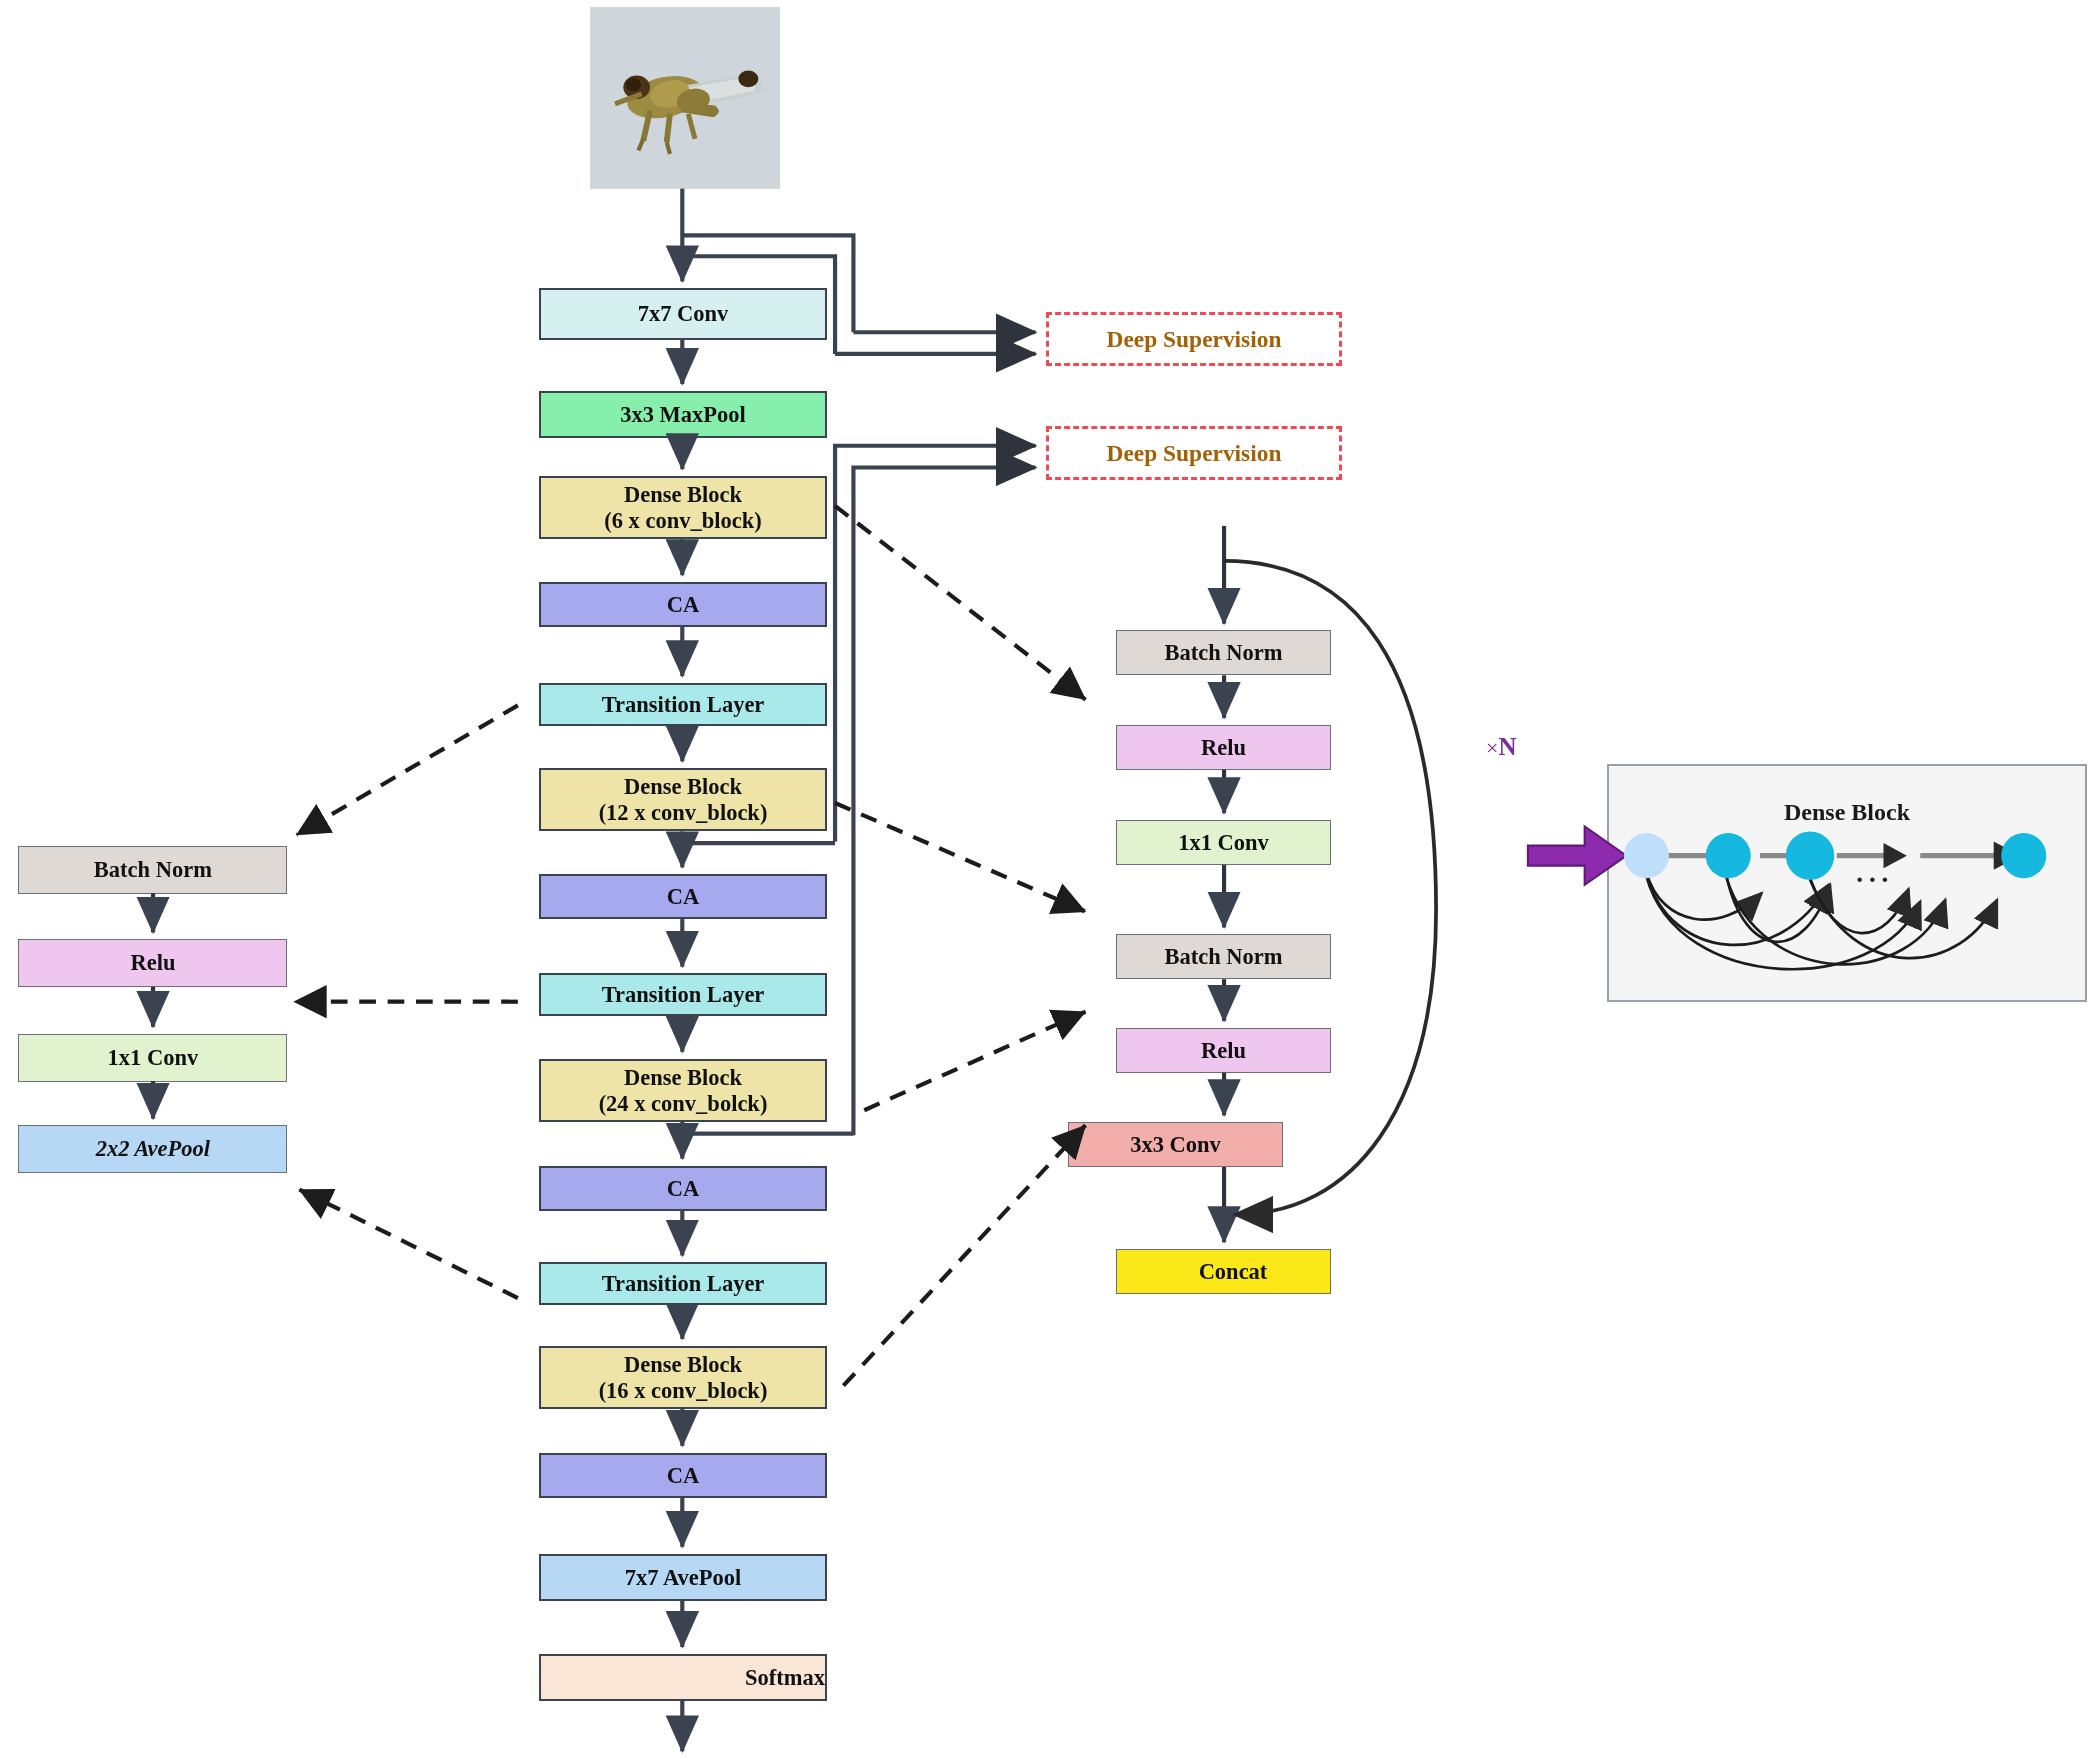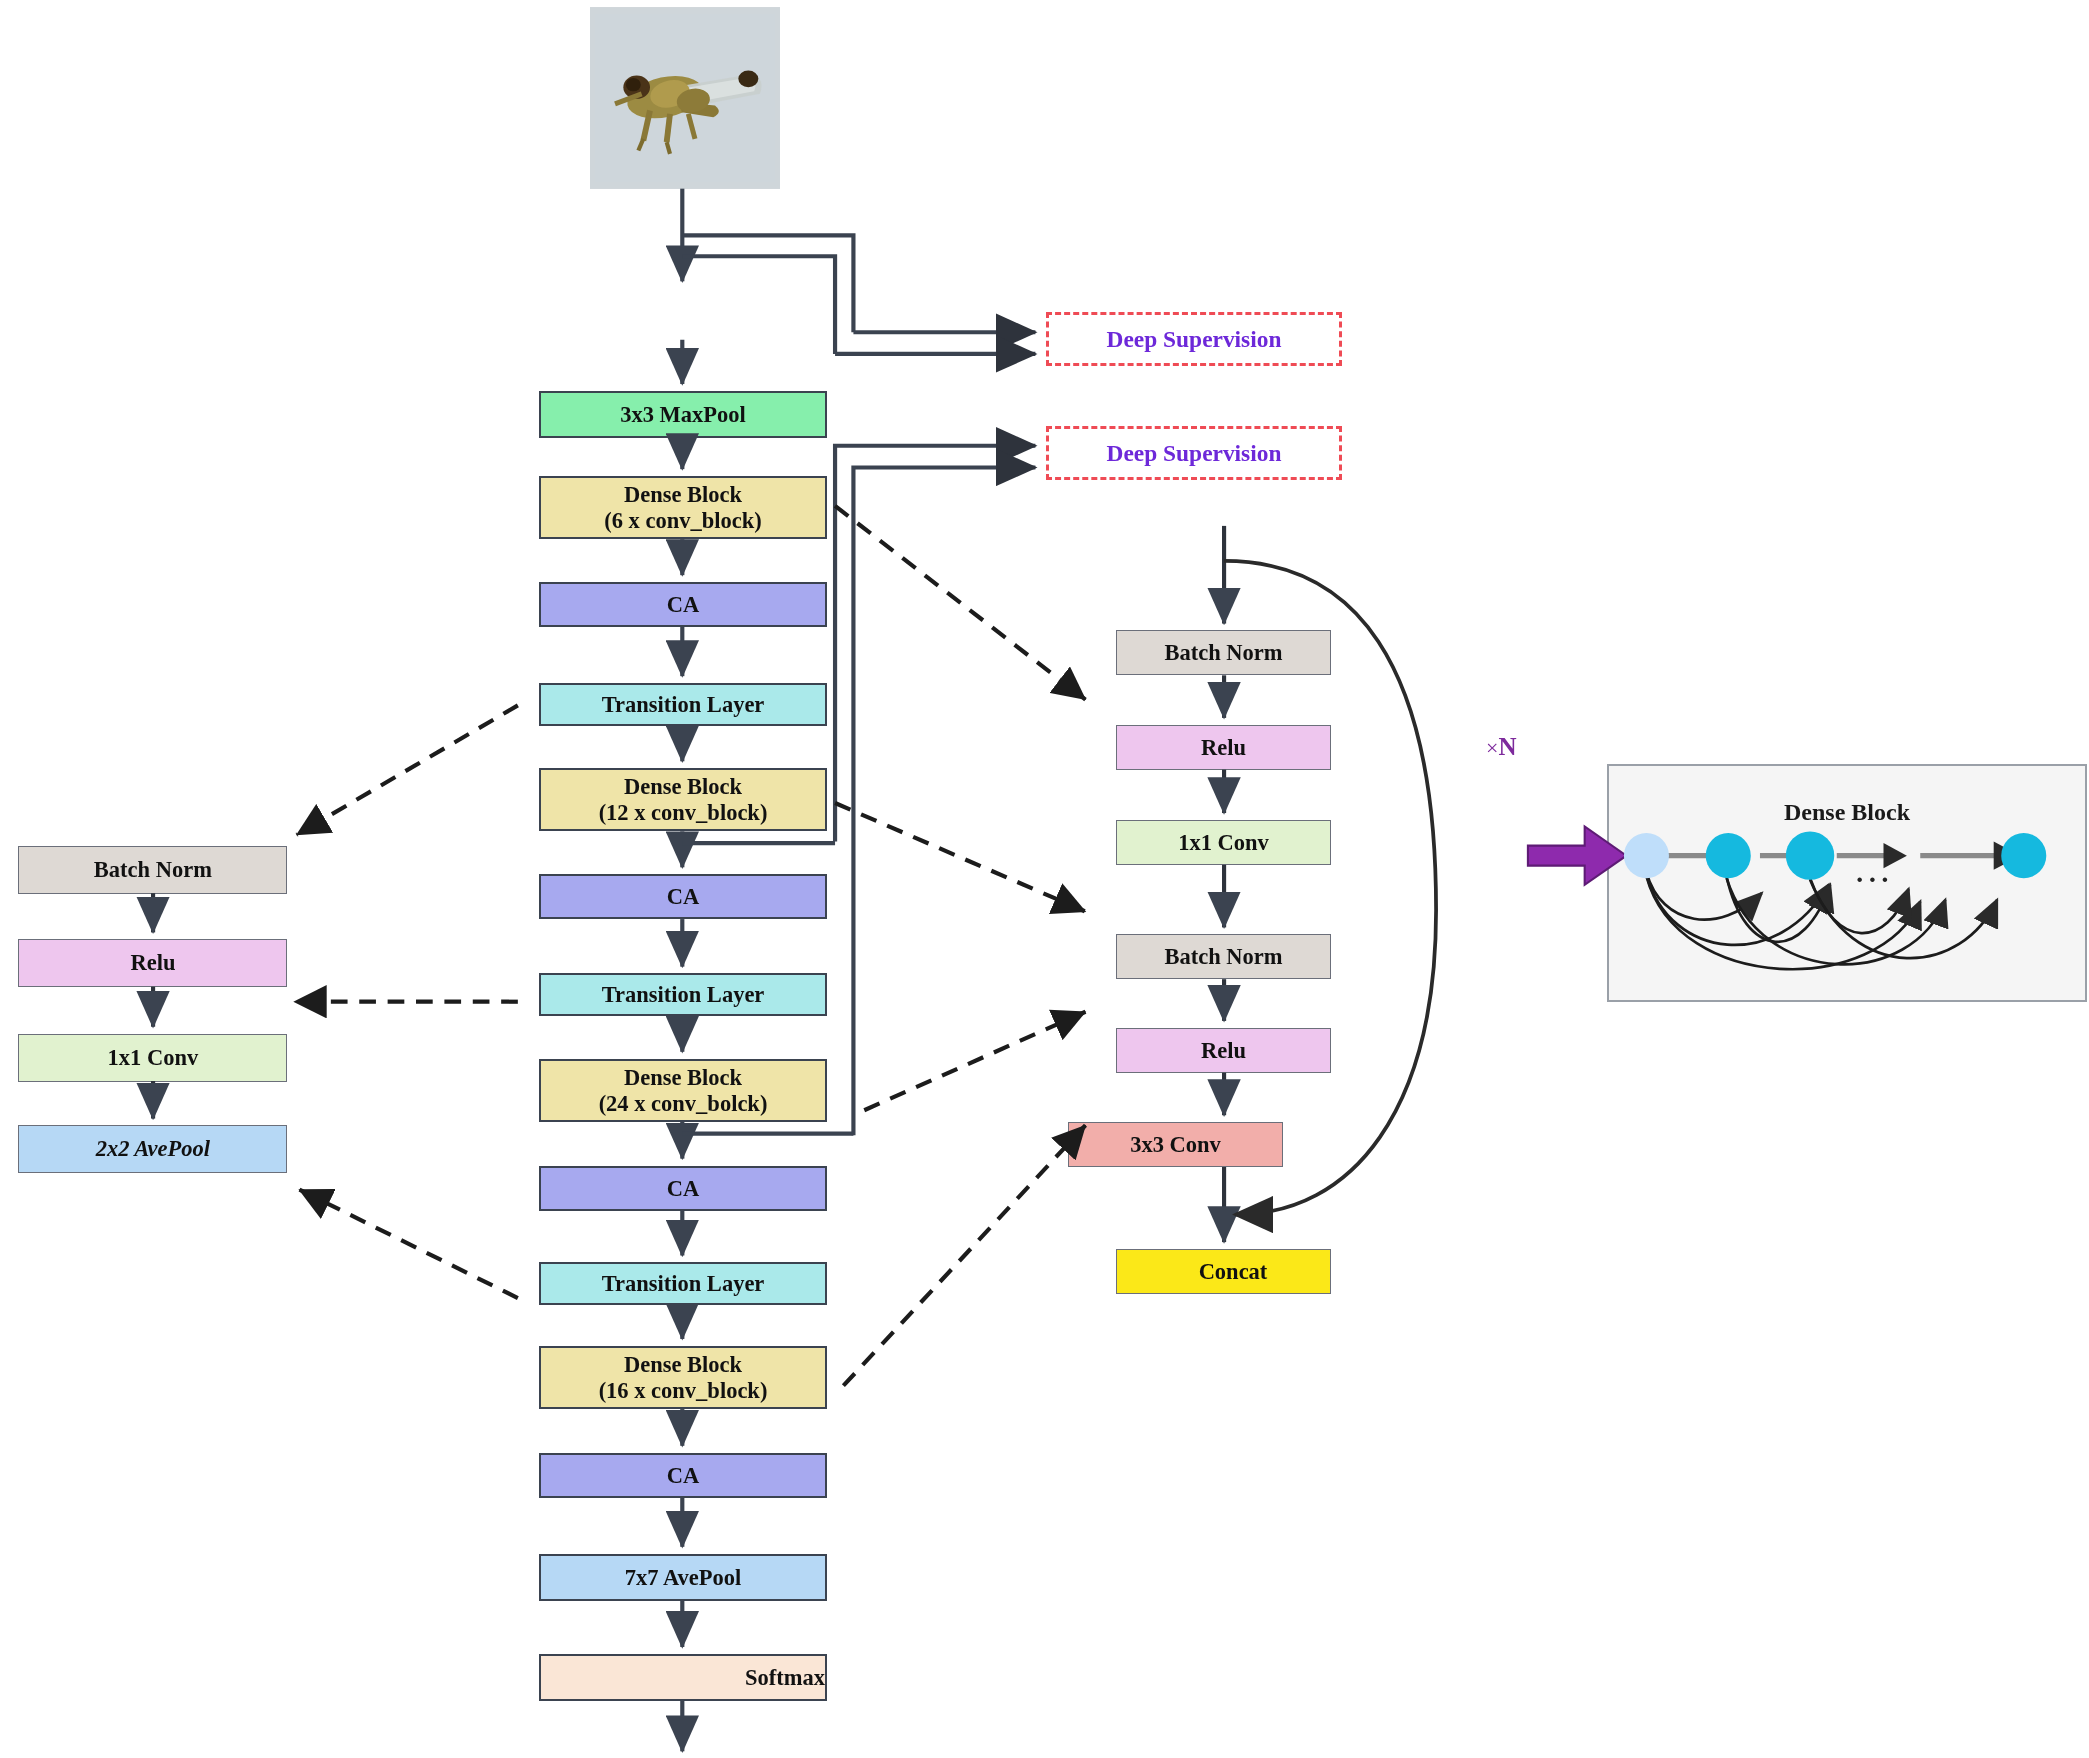--- a/index.html
+++ b/index.html
@@ -10,21 +10,21 @@
 
   .node{position:absolute;box-sizing:border-box;border:2.5px solid #3b4350;
         display:flex;align-items:center;justify-content:center;
         text-align:center;color:#111;line-height:1.12;
         font-weight:bold;font-size:22.5px;}
   .node.thin{border-width:1.7px;border-color:#6b6f7a;}
   .node .l2{display:block;}
 
   .ds{position:absolute;box-sizing:border-box;border:3.3px dashed #ef4b55;
       display:flex;align-items:center;justify-content:center;
-      color:#6d28d9;font-weight:bold;font-size:23.4px;background:#fff;}
+      color:#a16207;font-weight:bold;font-size:23.4px;background:#fff;}
 
   .photo{position:absolute;background:#d9dde1;overflow:hidden;}
   .photo svg{display:block;}
 
   .xn{position:absolute;color:#7d2a9c;font-weight:bold;font-size:25px;}
   .xn .times{font-weight:normal;font-size:22px;}
 
   .dbpanel{position:absolute;box-sizing:border-box;border:2.5px solid #9aa0a8;
            background:#f5f5f5;}
   .dbtitle{position:absolute;width:100%;text-align:center;font-weight:bold;
@@ -51,20 +51,23 @@
       <path d="M96 128 L92 162" stroke="#8a7836" stroke-width="7" fill="none"></path>
       <path d="M118 128 L126 158" stroke="#8a7836" stroke-width="6" fill="none"></path>
       <path d="M64 158 L58 172" stroke="#7d6c2e" stroke-width="5" fill="none"></path>
       <path d="M92 162 L96 176" stroke="#7d6c2e" stroke-width="5" fill="none"></path>
       <path d="M62 104 L30 116" stroke="#8a7836" stroke-width="6" fill="none"></path>
       <ellipse cx="96" cy="104" rx="24" ry="16" fill="#b09b4d" transform="rotate(-14 96 104)"></ellipse>
       <ellipse cx="124" cy="112" rx="20" ry="14" fill="#8d7b39" transform="rotate(-10 124 112)"></ellipse>
     </svg>
   </div>
 
+  <div class="node" style="left:539px;top:288px;width:288px;height:52px;background:#d6f0ef;">
+    <span>7x7 Conv</span>
+  </div>
 
   <div class="node" style="left:539px;top:391px;width:288px;height:47px;background:#86efac;">
     <span>3x3 MaxPool</span>
   </div>
 
   <div class="node" style="left:539px;top:476px;width:288px;height:63px;background:#efe4a8;flex-direction:column;">
     <span>Dense Block</span>
     <span class="l2">(6 x conv_block)</span>
   </div>
 

